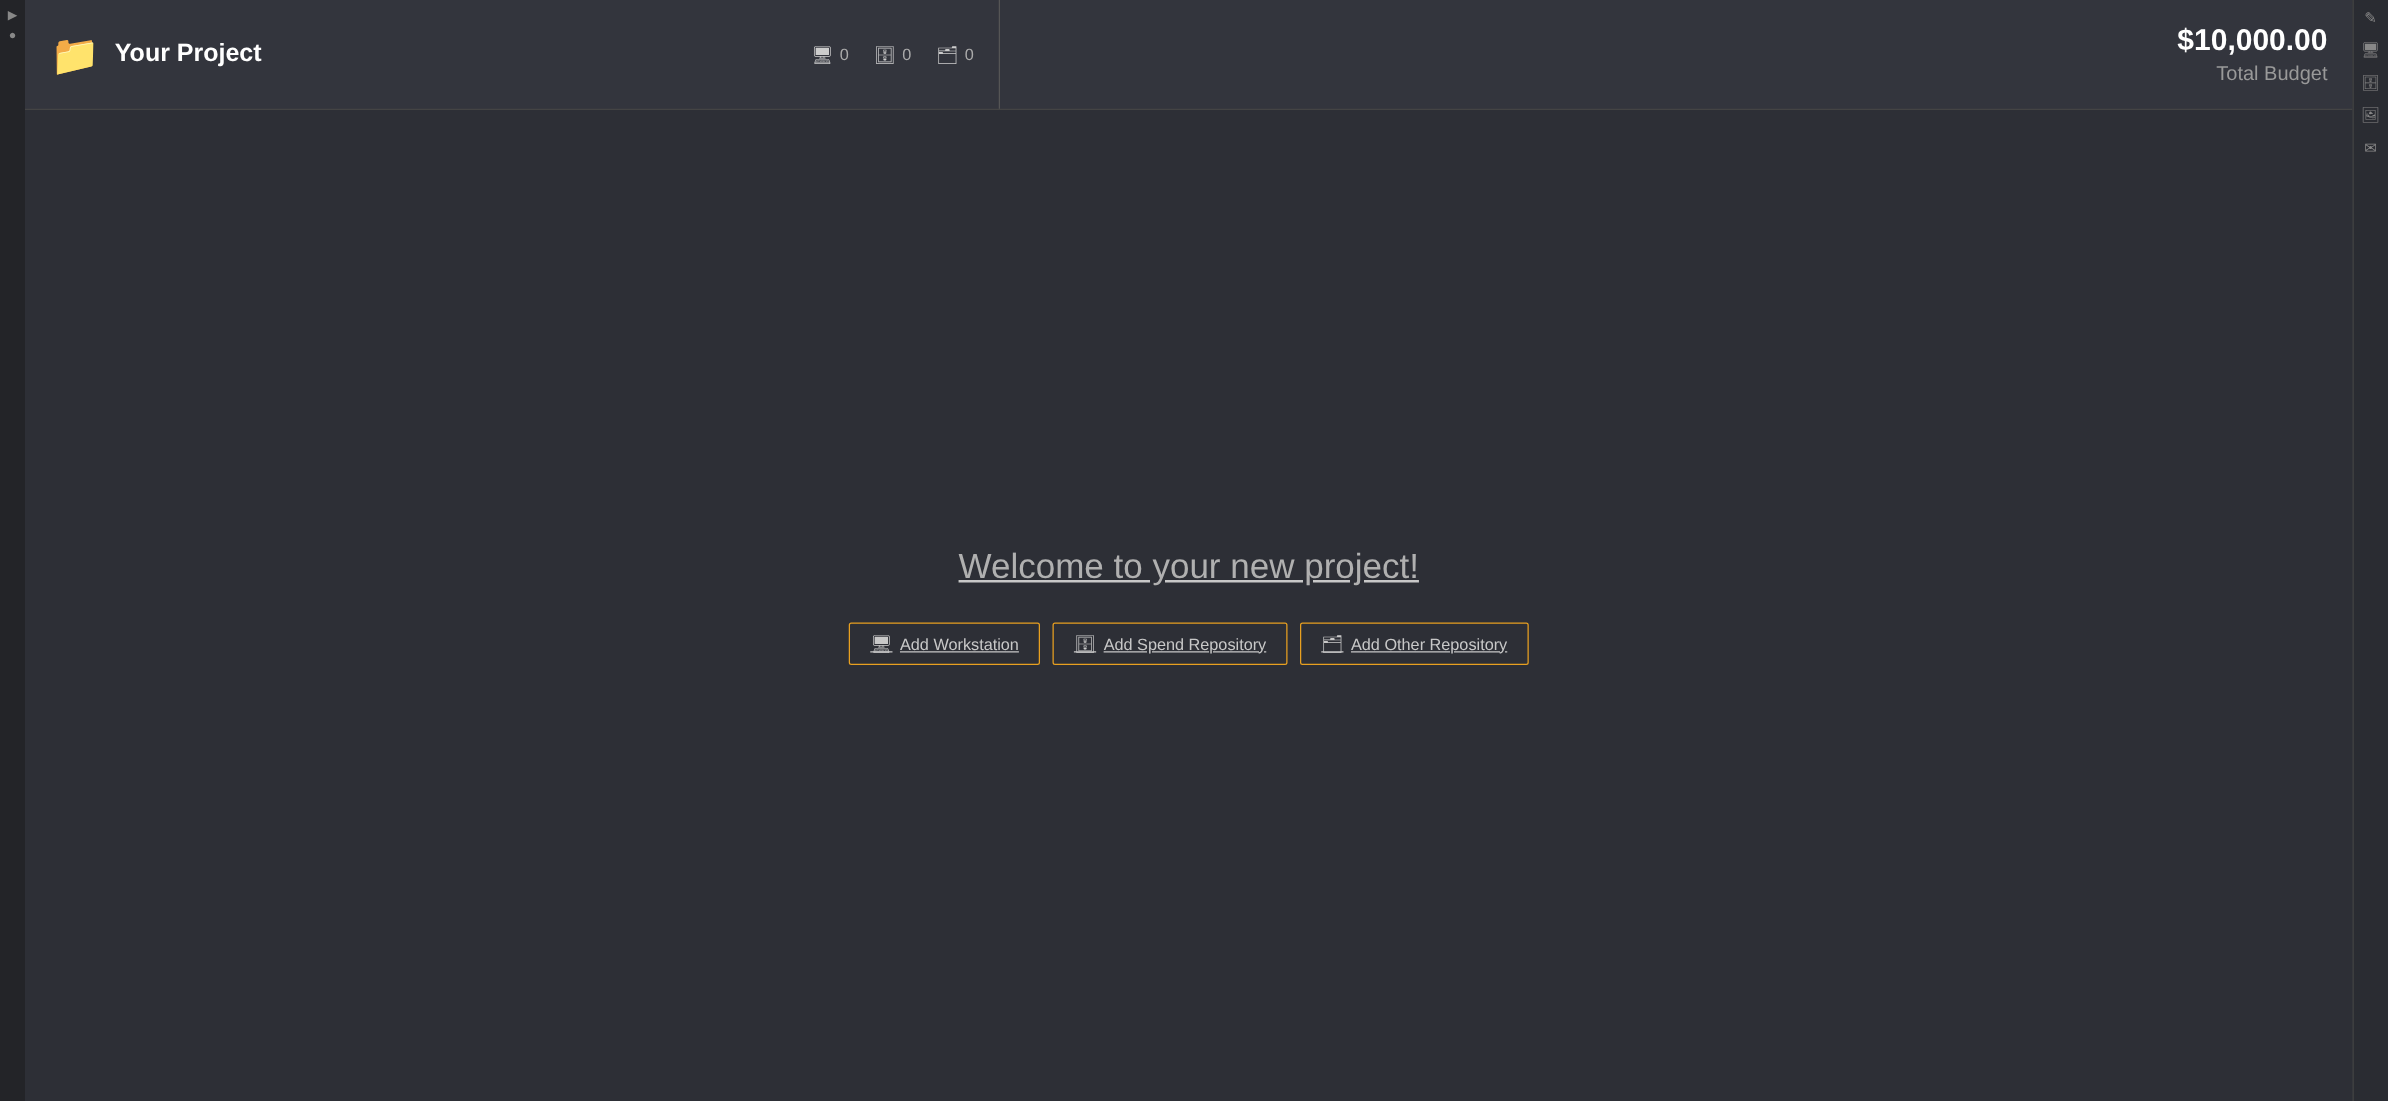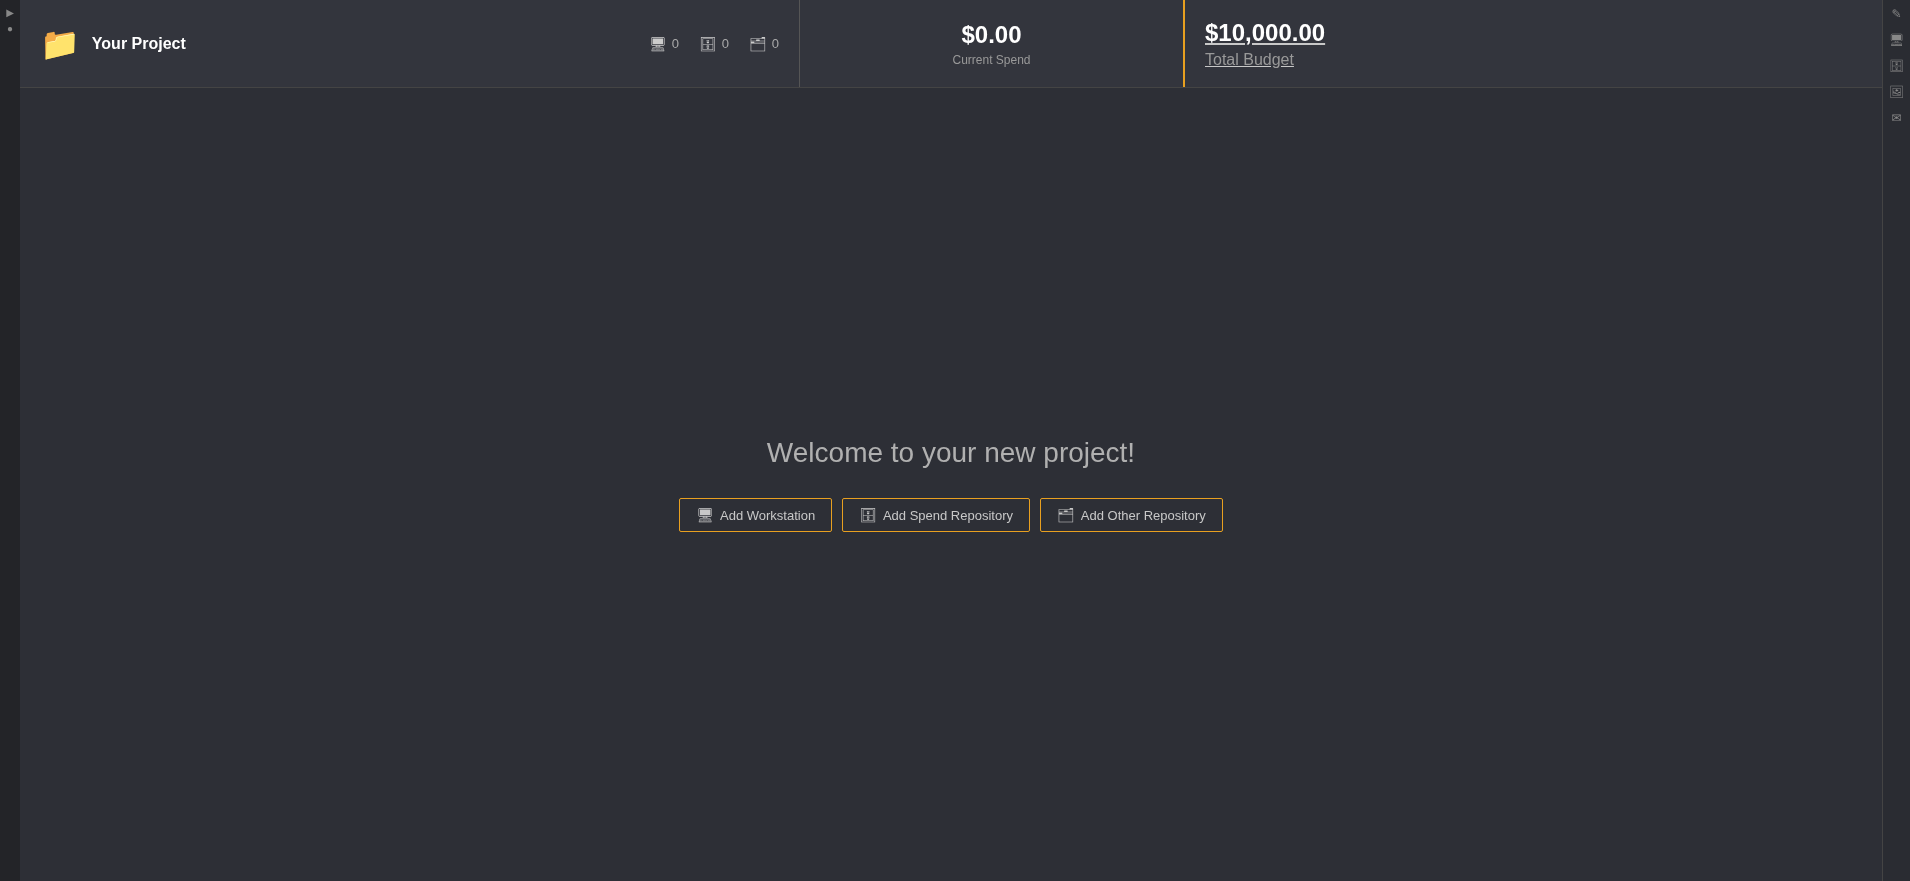--- a/index.html
+++ b/index.html
@@ -56,21 +56,21 @@
       flex: 0 0 780px;
       border-right: 1px solid #555;
     }
 
     .folder-icon {
       font-size: 32px;
       color: #e8a020;
     }
 
     .project-title {
-      font-size: 16px;
+      font-size: 20px;
       font-weight: 600;
       color: #ffffff;
     }
 
     .resource-counts {
       display: flex;
       align-items: center;
       gap: 20px;
       margin-left: auto;
     }
@@ -107,24 +107,23 @@
     .spend-label {
       font-size: 12px;
       color: #999;
       margin-top: 4px;
     }
 
     .header-budget {
       display: flex;
       flex-direction: column;
       justify-content: center;
-      align-items: flex-start;
+      align-items: flex-end;
       flex: 1;
       padding: 0 20px;
-      text-decoration: underline;
     }
 
     .budget-amount {
       font-size: 24px;
       font-weight: 600;
       color: #ffffff;
     }
 
     .budget-label {
       font-size: 16px;
@@ -160,20 +159,21 @@
       align-items: center;
       justify-content: center;
     }
 
     .welcome-panel {
       text-align: center;
       display: flex;
       flex-direction: column;
       align-items: center;
       gap: 21px;
+      text-decoration: underline;
     }
 
     .welcome-title {
       font-size: 28px;
       font-weight: 400;
       color: #b0b0b0;
     }
 
     .welcome-subtitle {
       font-size: 14px;
@@ -229,24 +229,20 @@
           <span class="rc-icon">🗄</span>
           <span>0</span>
         </div>
         <div class="resource-count-item">
           <span class="rc-icon">🗂</span>
           <span>0</span>
         </div>
       </div>
     </div>
 
-    <div class="header-spend">
-      <span class="spend-amount">$0.00</span>
-      <span class="spend-label">Current Spend</span>
-    </div>
 
     <div class="header-budget">
       <span class="budget-amount">$10,000.00</span>
       <span class="budget-label">Total Budget</span>
     </div>
 
   </div>
 
   <div class="content">
     <div class="welcome-panel">

